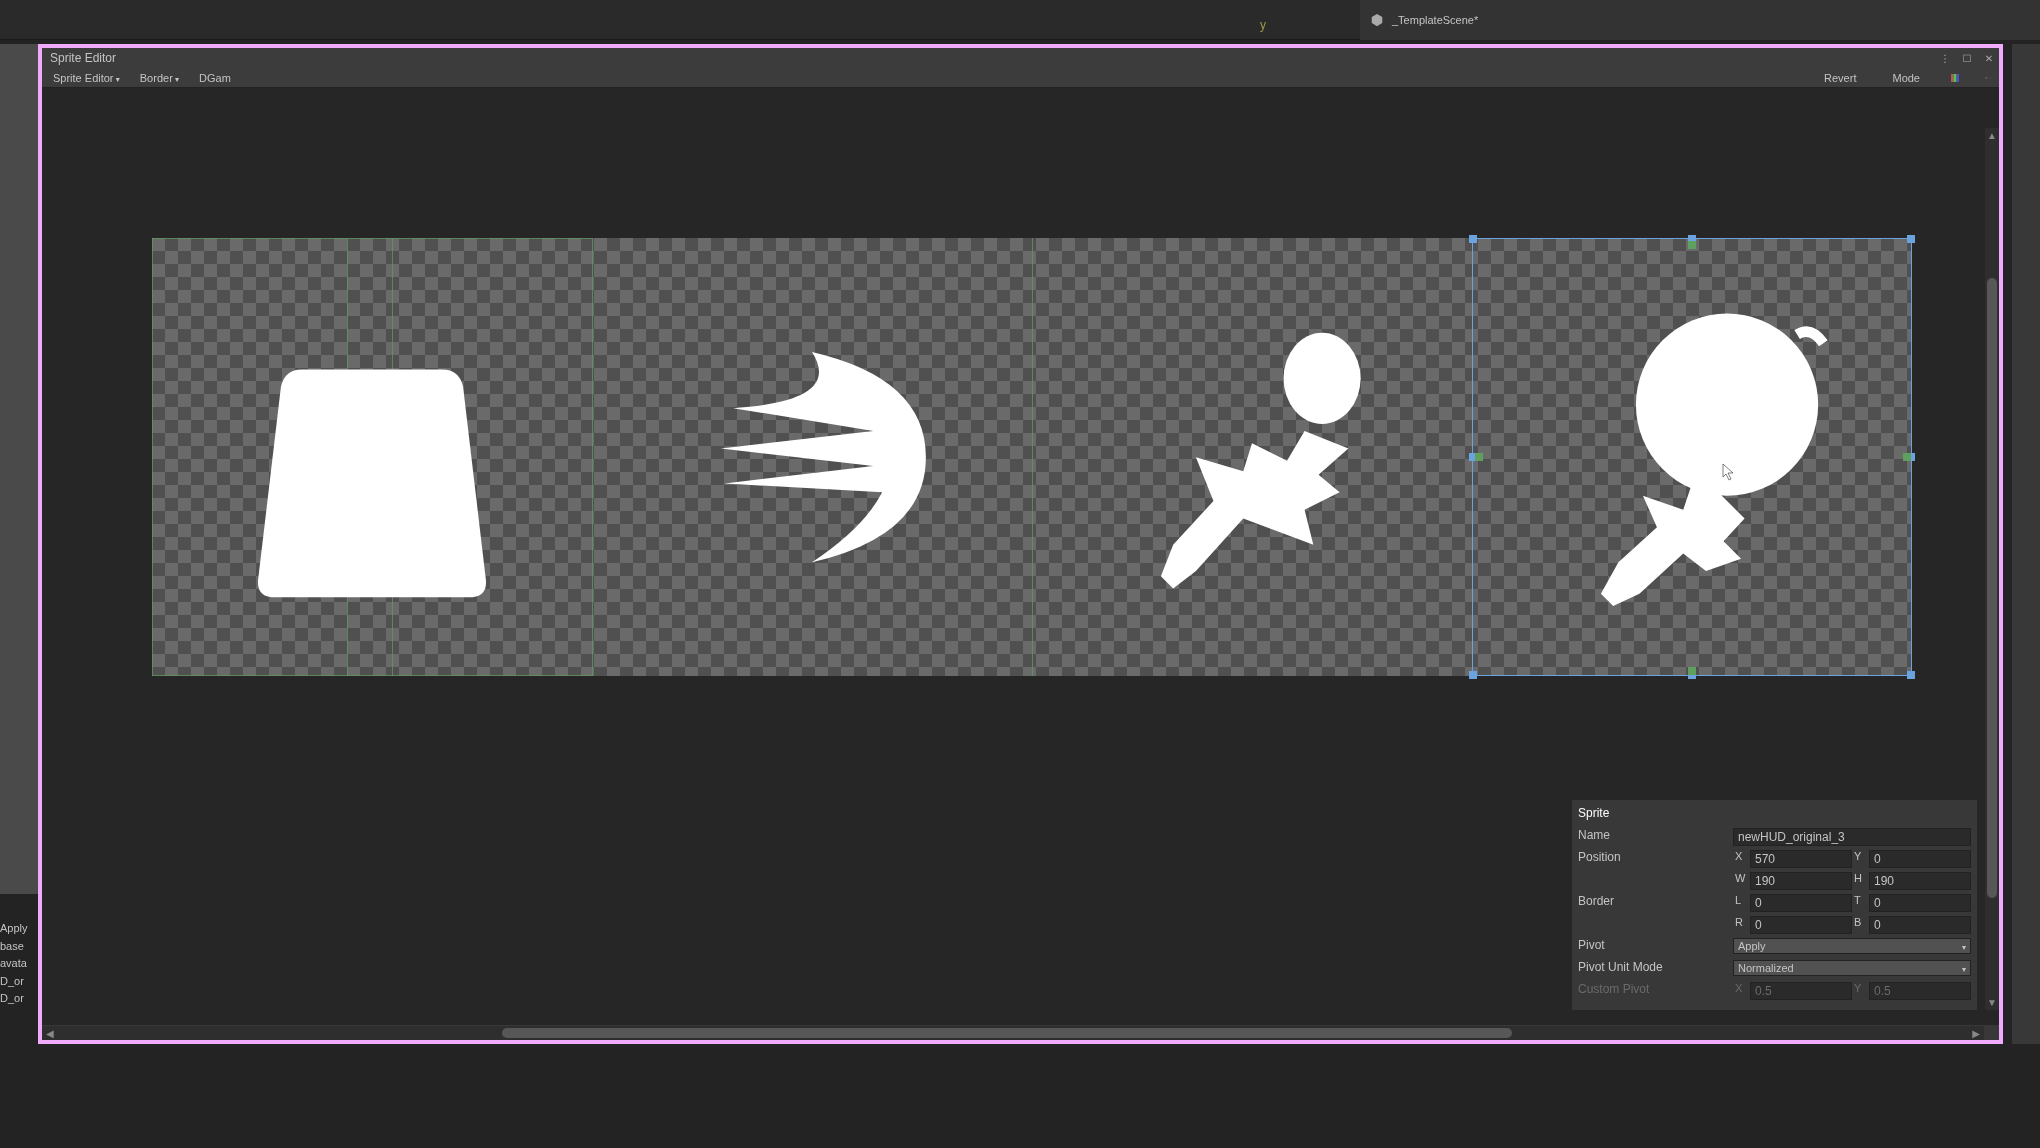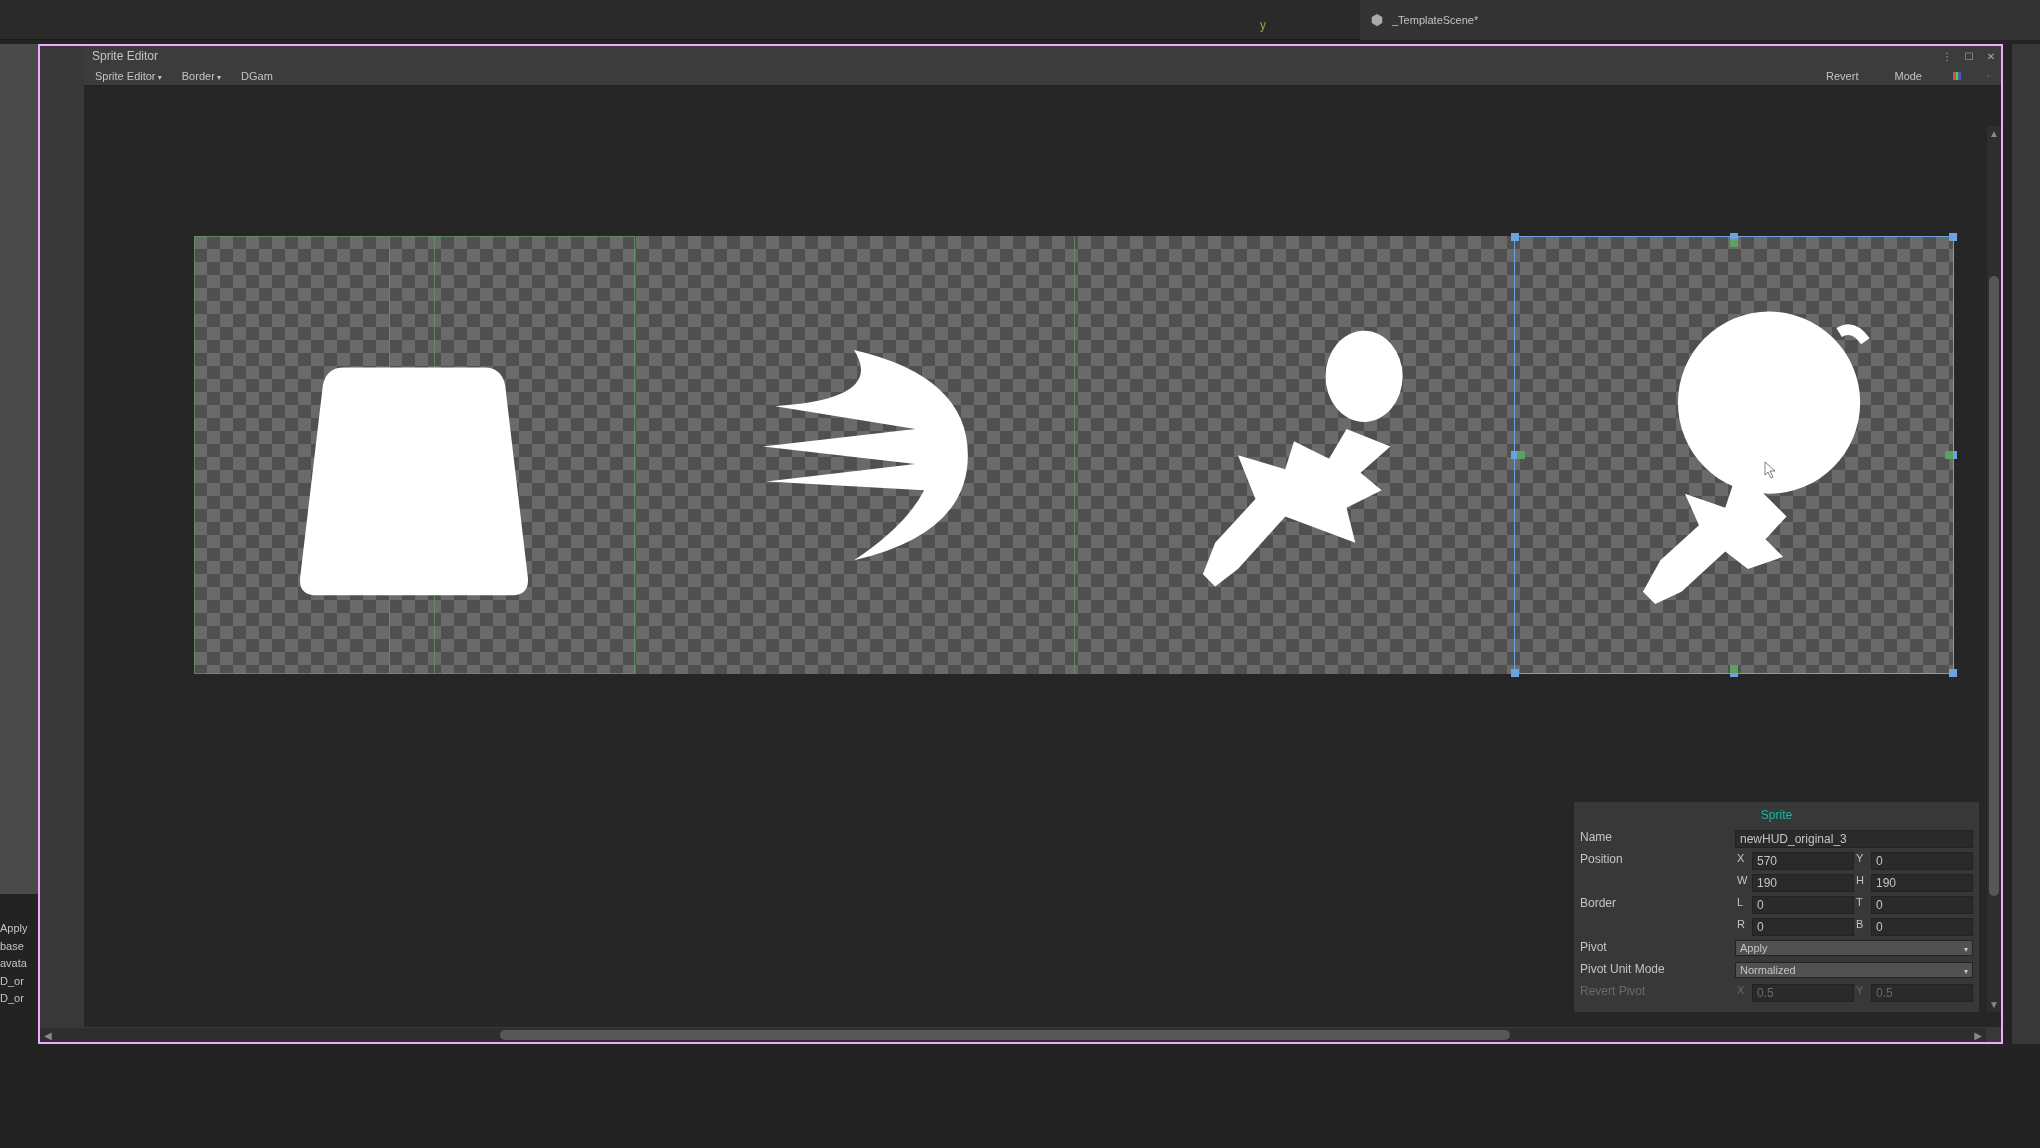--- a/index.html
+++ b/index.html
@@ -49,22 +49,21 @@
       display: inline-block;
     }
     
     .sprite-editor-window {
       position: absolute;
       top: 44px;
       left: 38px;
       width: 1965px;
       height: 1000px;
       background: #383838;
-      border: 2px solid #f0abfc;
-      padding-left: 44px;
+      border: 4px solid #f0abfc;
     }
     
     .window-titlebar {
       height: 20px;
       background: #3c3c3c;
       display: flex;
       align-items: center;
       justify-content: space-between;
       padding-left: 8px;
     }
@@ -231,22 +230,22 @@
     .inspector-panel {
       position: absolute;
       bottom: 15px;
       right: 22px;
       width: 405px;
       background: #383838;
       padding: 6px;
     }
     
     .panel-title {
-      text-align: center;
-      color: #14b8a6;
+      text-align: left;
+      color: #ffffff;
       margin-bottom: 8px;
       font-size: 12px;
     }
     
     .prop-row {
       display: flex;
       align-items: flex-start;
       margin-bottom: 4px;
       height: 18px;
     }
@@ -567,21 +566,21 @@
 
       <div class="prop-row">
         <span class="prop-label">Pivot Unit Mode</span>
         <div class="prop-dropdown">
           <span>Normalized</span>
           <span class="dropdown-arrow"></span>
         </div>
       </div>
 
       <div class="prop-row">
-        <span class="prop-label disabled-text">Revert Pivot</span>
+        <span class="prop-label disabled-text">Custom Pivot</span>
         <span class="prop-prefix disabled-text">X</span>
         <input class="prop-input half disabled-text" disabled="" value="0.5" style="">
         <span class="prop-prefix disabled-text">Y</span>
         <input class="prop-input half disabled-text" disabled="" value="0.5" style="">
       </div>
     </div>
 
     <div class="scrollbar-v">
       <div class="scroll-arrow">▲</div>
       <div class="scroll-thumb-v"></div>

